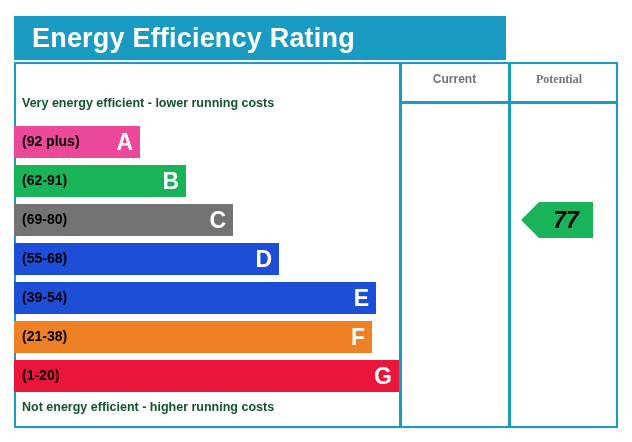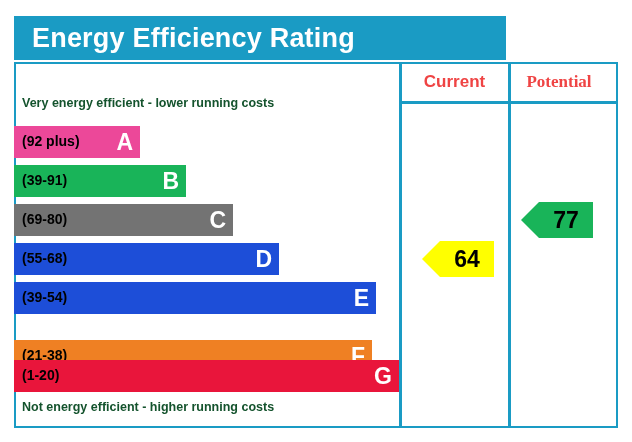--- a/index.html
+++ b/index.html
@@ -66,23 +66,23 @@
     left: 399px;
     top: 101px;
     width: 219px;
     height: 3px;
     background: #1a9bc4;
   }
 
   .col-head {
     position: absolute;
     top: 72px;
-    font-size: 17px;
-    font-weight: bold;
-    color: #ef4444;
+    font-size: 12px;
+    font-weight: bold;
+    color: #737373;
     text-align: center;
   }
   .col-head.current   { left: 401px; width: 107px; }
   .col-head.potential { left: 506px; width: 106px; font-family: Liberation Serif, serif; }
 
   
   .caption {
     position: absolute;
     left: 22px;
     font-size: 12.5px;
@@ -115,20 +115,21 @@
     font-size: 23px;
     font-weight: bold;
     color: #ffffff;
     line-height: 30px;
   }
 
   
   .marker {
     position: absolute;
     height: 48px;
+    font-style: italic;
   }
   .marker .arrow-body {
     position: absolute;
     top: 0;
     height: 36px;
     box-sizing: border-box;
   }
   .marker .arrow-head {
     position: absolute;
     top: 0;
@@ -165,49 +166,44 @@
   <div class="col-head potential">Potential</div>
 
   <div class="caption top">Very energy efficient - lower running costs</div>
   <div class="caption bottom">Not energy efficient - higher running costs</div>
 
   <div class="bar" style="top:126px; width:126px; background:#ec4899;">
     <span class="range">(92 plus)</span>
     <span class="letter">A</span>
   </div>
   <div class="bar" style="top:165px; width:172px; background:#19b459;">
-    <span class="range">(39-91)</span>
+    <span class="range">(62-91)</span>
     <span class="letter">B</span>
   </div>
   <div class="bar" style="top:204px; width:219px; background:#737373;">
     <span class="range">(69-80)</span>
     <span class="letter">C</span>
   </div>
   <div class="bar" style="top:243px; width:265px; background:#1d4ed8;text-align:right;">
     <span class="range">(55-68)</span>
     <span class="letter">D</span>
   </div>
   <div class="bar" style="top:282px; width:362px; background:#1d4ed8;">
     <span class="range">(39-54)</span>
     <span class="letter">E</span>
   </div>
-  <div class="bar" style="top:321px; width:358px; background:#ef8023;margin-top:19px;">
+  <div class="bar" style="top:321px; width:358px; background:#ef8023;">
     <span class="range">(21-38)</span>
     <span class="letter">F</span>
   </div>
   <div class="bar" style="top:360px; width:385px; background:#e9153b;text-align:right;">
     <span class="range">(1-20)</span>
     <span class="letter">G</span>
   </div>
 
-  <div class="marker" style="left:422px; top:241px; width:72px;">
-    <div class="arrow-head" style="left:0px; border-right:18px solid #ffff00;"></div>
-    <div class="arrow-body" style="left:18px; width:54px; background:#ffff00;"></div>
-    <div class="value" style="left:18px; width:54px;">64</div>
-  </div>
 
   <div class="marker" style="left:521px; top:202px; width:72px;">
     <div class="arrow-head" style="left:0px; border-right:18px solid #19b459;"></div>
     <div class="arrow-body" style="left:18px; width:54px; background:#19b459;"></div>
     <div class="value" style="left:18px; width:54px;">77</div>
   </div>
 
 </div>
 
 </body></html>

